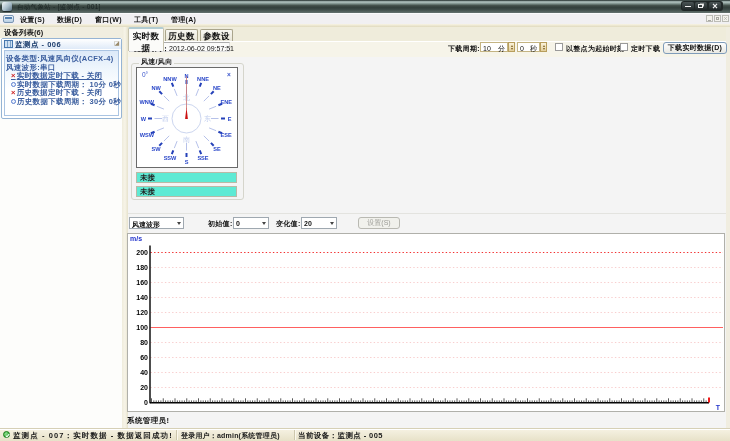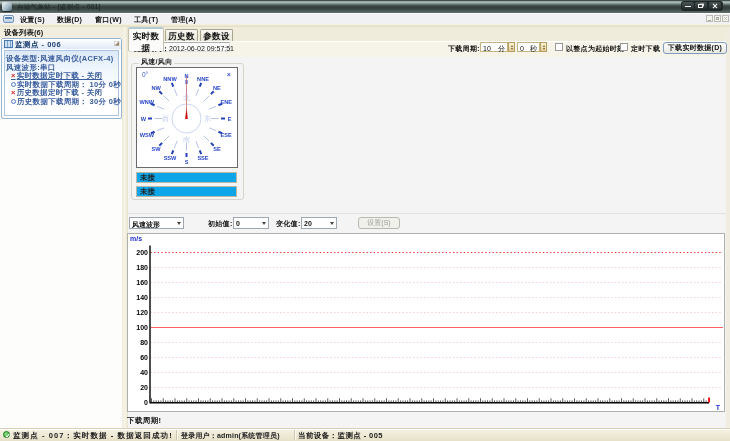--- a/index.html
+++ b/index.html
@@ -48,21 +48,21 @@
 .spinbtn:before{content:"";position:absolute;left:1.5px;top:1.5px;border-left:1.5px solid transparent;border-right:1.5px solid transparent;border-bottom:2px solid #7a5c1e;}
 .spinbtn:after{content:"";position:absolute;left:1.5px;bottom:1.5px;border-left:1.5px solid transparent;border-right:1.5px solid transparent;border-top:2px solid #7a5c1e;}
 .cb{position:absolute;top:43px;width:8px;height:8px;background:#fff;border:1px solid #9a9a9a;}
 #dlbtn{left:663px;top:42px;width:64px;height:12px;border:1px solid #7f9cba;border-radius:3px;background:linear-gradient(#fefefe,#e9e9e3);font-size:7px;color:#111;text-align:center;line-height:10px;letter-spacing:0.3px;font-weight:bold;}
 
 #gbox{left:131px;top:63px;width:113px;height:137px;border:1px solid #d5d5cc;border-radius:3px;}
 #gbox-lbl{left:139px;top:57px;font-size:7px;color:#222;background:#f4f4f4;padding:0 2px;letter-spacing:0.3px;font-weight:bold;}
 #compass{left:136px;top:67px;width:102px;height:101px;background:#fff;border:1px solid #6a6a6a;}
 #fld1{left:136px;top:172px;width:101px;height:11px;}
 #fld2{left:136px;top:186px;width:101px;height:11px;}
-.yfld{background:#0ea5e9;border:1px solid #b9b9a6;font-size:7.5px;color:#222;padding-left:3px;line-height:9px;font-weight:bold;}
+.yfld{background:#5eead4;border:1px solid #b9b9a6;font-size:7.5px;color:#222;padding-left:3px;line-height:9px;font-weight:bold;}
 
 #waverow{left:128px;top:213px;width:598px;height:20px;background:#f4f4f4;border-top:1px solid #e3e3df;}
 .combo{position:absolute;top:217px;height:12px;background:#fff;border:1px solid #9fa8b0;font-size:7px;color:#111;font-weight:bold;}
 .combo:after{content:"";position:absolute;right:2px;top:4px;border-left:2.5px solid transparent;border-right:2.5px solid transparent;border-top:3px solid #444;}
 #setbtn{left:358px;top:217px;width:42px;height:12px;border:1px solid #b9b9b2;border-radius:3px;background:#f1f1ec;font-size:7px;color:#9a9a94;text-align:center;line-height:10px;}
 
 #chartbox{left:127px;top:233px;width:598px;height:179px;background:#fff;border:1px solid #b0b0aa;}
 
 #dlmsg{left:127px;top:416px;font-size:7.5px;color:#111;letter-spacing:0.4px;font-weight:bold;}
 #statusbar{left:0;top:428px;width:730px;height:13px;background:linear-gradient(#f6f2e3,#e7e1c8);border-top:1px solid #d6d0b6;box-shadow:0 1px 0 #fff inset;}
@@ -490,21 +490,21 @@
       <line x1="568.70" y1="166.4" x2="568.70" y2="168.5" stroke="#242424" stroke-width="0.75"></line>
       <line x1="571.05" y1="166.4" x2="571.05" y2="168.5" stroke="#242424" stroke-width="0.75"></line>
       <line x1="573.40" y1="166.4" x2="573.40" y2="168.5" stroke="#242424" stroke-width="0.75"></line>
       <line x1="575.75" y1="164.3" x2="575.75" y2="168.5" stroke="#242424" stroke-width="0.75"></line>
       <line x1="578.10" y1="166.4" x2="578.10" y2="168.5" stroke="#242424" stroke-width="0.75"></line>
       <line x1="581" y1="163.5" x2="581" y2="168.5" stroke="#ee0000" stroke-width="1.8"></line>
       <text x="2" y="7" font-size="7" font-weight="bold" fill="#2233cc" font-family="Liberation Sans">m/s</text>
       <text x="592" y="176" text-anchor="end" font-size="7" font-weight="bold" fill="#2233cc" font-family="Liberation Sans">T</text>
     </svg>
 </div>
-<div class="abs" id="dlmsg">下载周期!</div>
+<div class="abs" id="dlmsg">系统管理员!</div>
 
 <div class="abs" id="statusbar"></div>
 <div class="abs" id="gdot">
     <svg style="position:absolute;left:0;top:0;" width="7" height="7" viewBox="0 0 7 7">
       <path d="M1.8 3.6 L3 4.8 L5.2 2.2" stroke="#fff" stroke-width="1.1" fill="none"></path>
     </svg>
   </div>
 <div class="sbt" style="left:13px;letter-spacing:1.1px;">监测点 - 007：实时数据 - 数据返回成功!</div>
 <div class="sbsep" style="left:176px;"></div>
 <div class="sbt" style="left:181px;font-size:7px;letter-spacing:0.2px;">登录用户：admin(系统管理员)</div>

